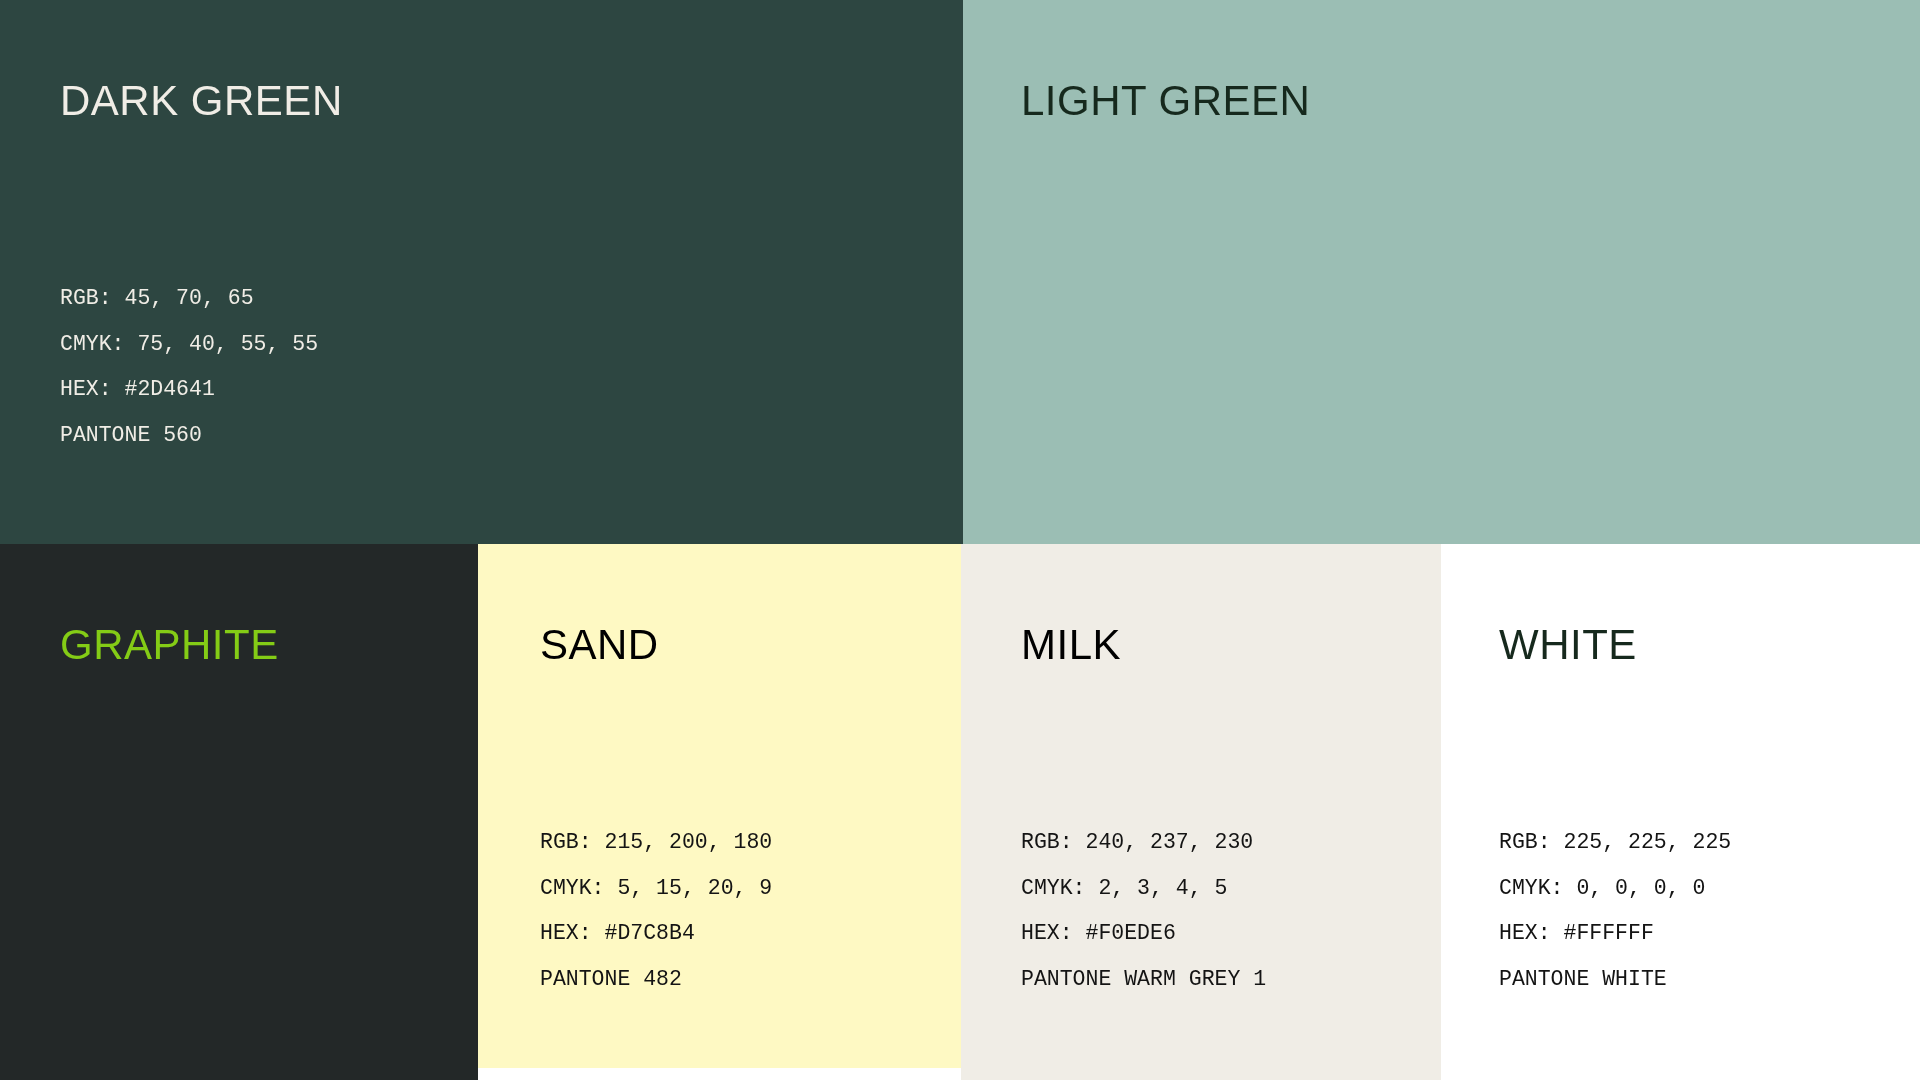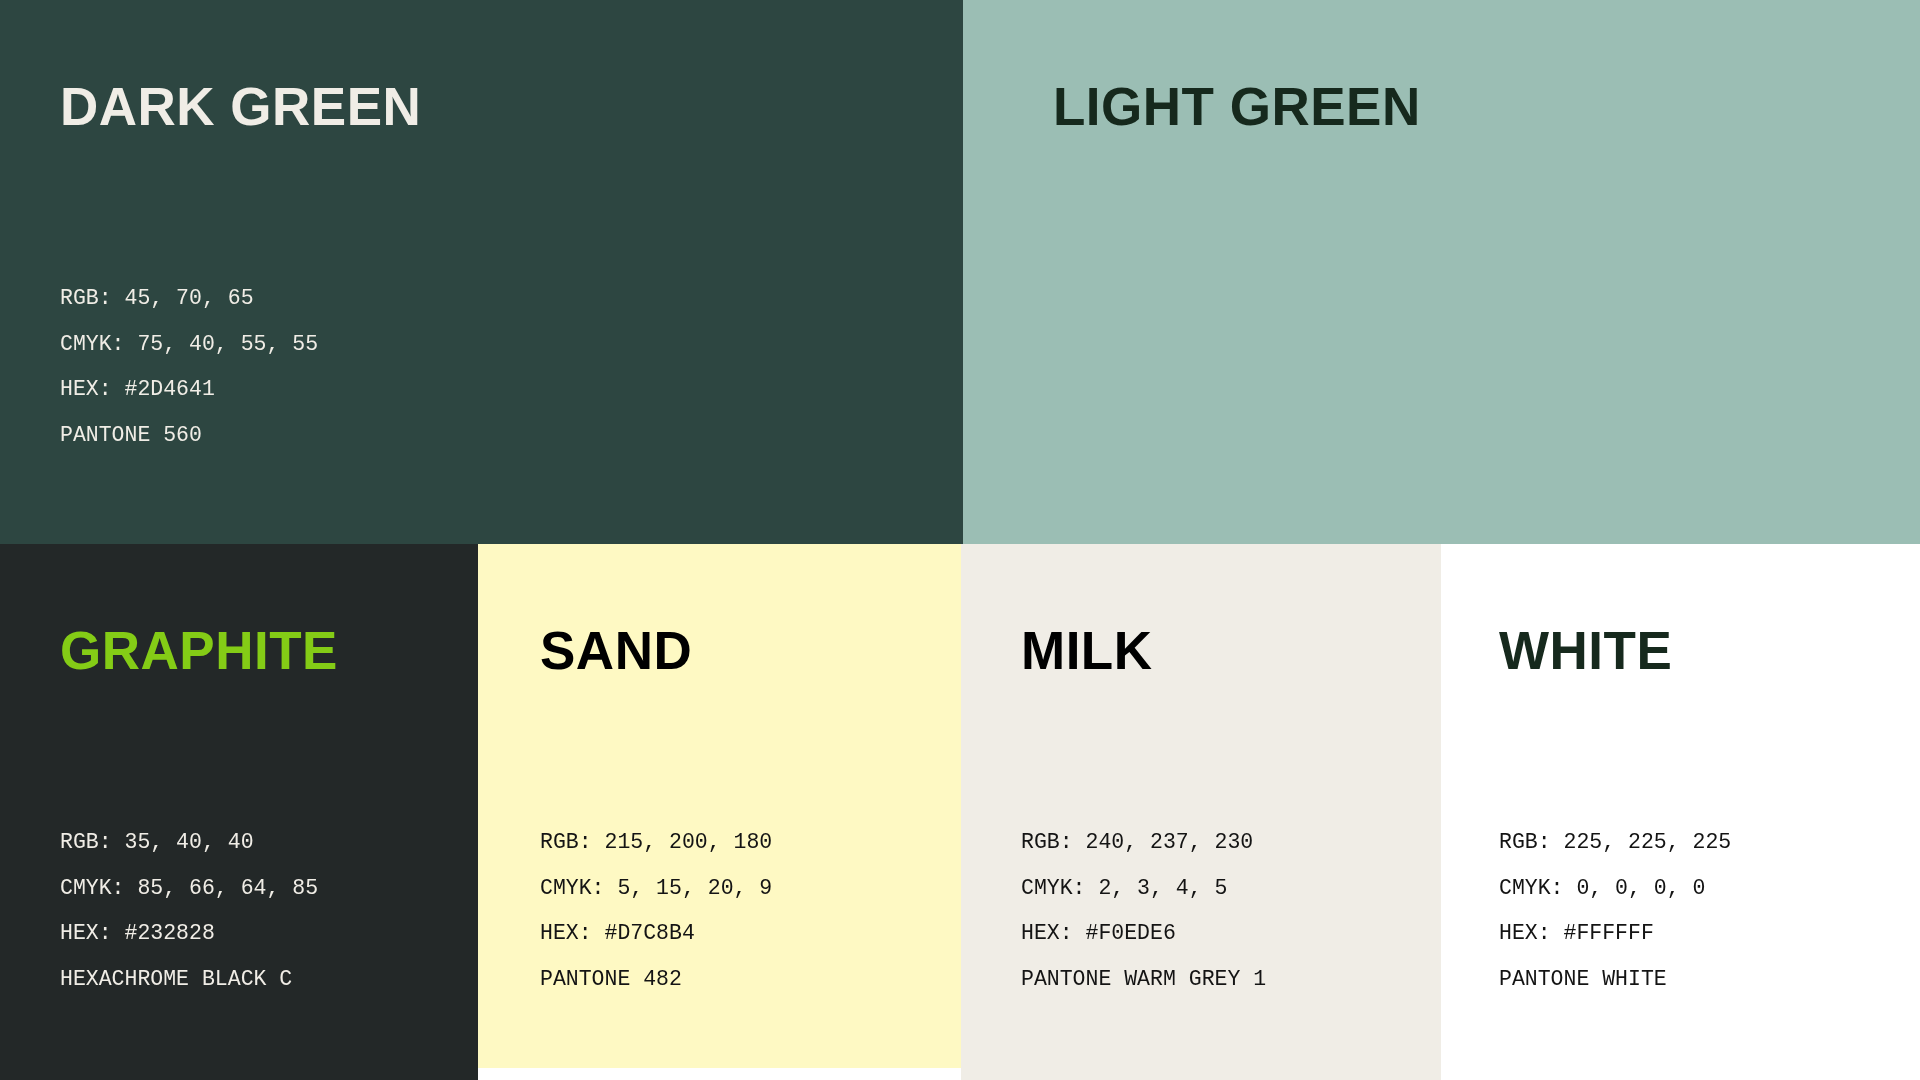--- a/index.html
+++ b/index.html
@@ -17,22 +17,22 @@
     background:#ffffff;
   }
 
   .swatch {
     position:absolute;
     overflow:hidden;
   }
 
   .swatch-title {
     position:absolute;
-    font-weight:bold;
-    font-size:53px;
+    font-weight:normal;
+    font-size:42px;
     letter-spacing:0.5px;
     line-height:1;
     white-space:nowrap;
   }
 
   .swatch-specs {
     position:absolute;
     font-size:21.5px;
     font-weight:400;
     line-height:1;
@@ -51,21 +51,21 @@
     left:0; top:0; width:963px; height:544px;
     background:#2D4641;
   }
   #swatch-dark-green .swatch-title { left:60px; top:80px; color:#F0EDE6; }
   #swatch-dark-green .swatch-specs { left:60px; top:288px; color:#F0EDE6; }
 
   #swatch-light-green {
     left:963px; top:0; width:957px; height:544px;
     background:#9BBEB4;
   }
-  #swatch-light-green .swatch-title { left:58px; top:80px; color:#16291D;margin-left:32px; }
+  #swatch-light-green .swatch-title { left:58px; top:80px; color:#16291D; }
   #swatch-light-green .swatch-specs { left:58px; top:288px; color:#16291D; }
 
   
   #swatch-graphite {
     left:0; top:544px; width:478px; height:536px;
     background:#232828;
   }
   #swatch-graphite .swatch-title { left:60px; top:80px; color:#84cc16; }
   #swatch-graphite .swatch-specs { left:60px; top:288px; color:#F0EDE6; }
 
@@ -104,26 +104,20 @@
       <span class="spec-line">PANTONE 560</span>
     </div>
   </section>
 
   <section class="swatch" id="swatch-light-green">
     <h2 class="swatch-title">LIGHT GREEN</h2>
   </section>
 
   <section class="swatch" id="swatch-graphite">
     <h2 class="swatch-title">GRAPHITE</h2>
-    <div class="swatch-specs">
-      <span class="spec-line">RGB: 35, 40, 40</span>
-      <span class="spec-line">CMYK: 85, 66, 64, 85</span>
-      <span class="spec-line">HEX: #232828</span>
-      <span class="spec-line">HEXACHROME BLACK C</span>
-    </div>
   </section>
 
   <section class="swatch" id="swatch-sand">
     <h2 class="swatch-title">SAND</h2>
     <div class="swatch-specs">
       <span class="spec-line">RGB: 215, 200, 180</span>
       <span class="spec-line">CMYK: 5, 15, 20, 9</span>
       <span class="spec-line">HEX: #D7C8B4</span>
       <span class="spec-line">PANTONE 482</span>
     </div>

